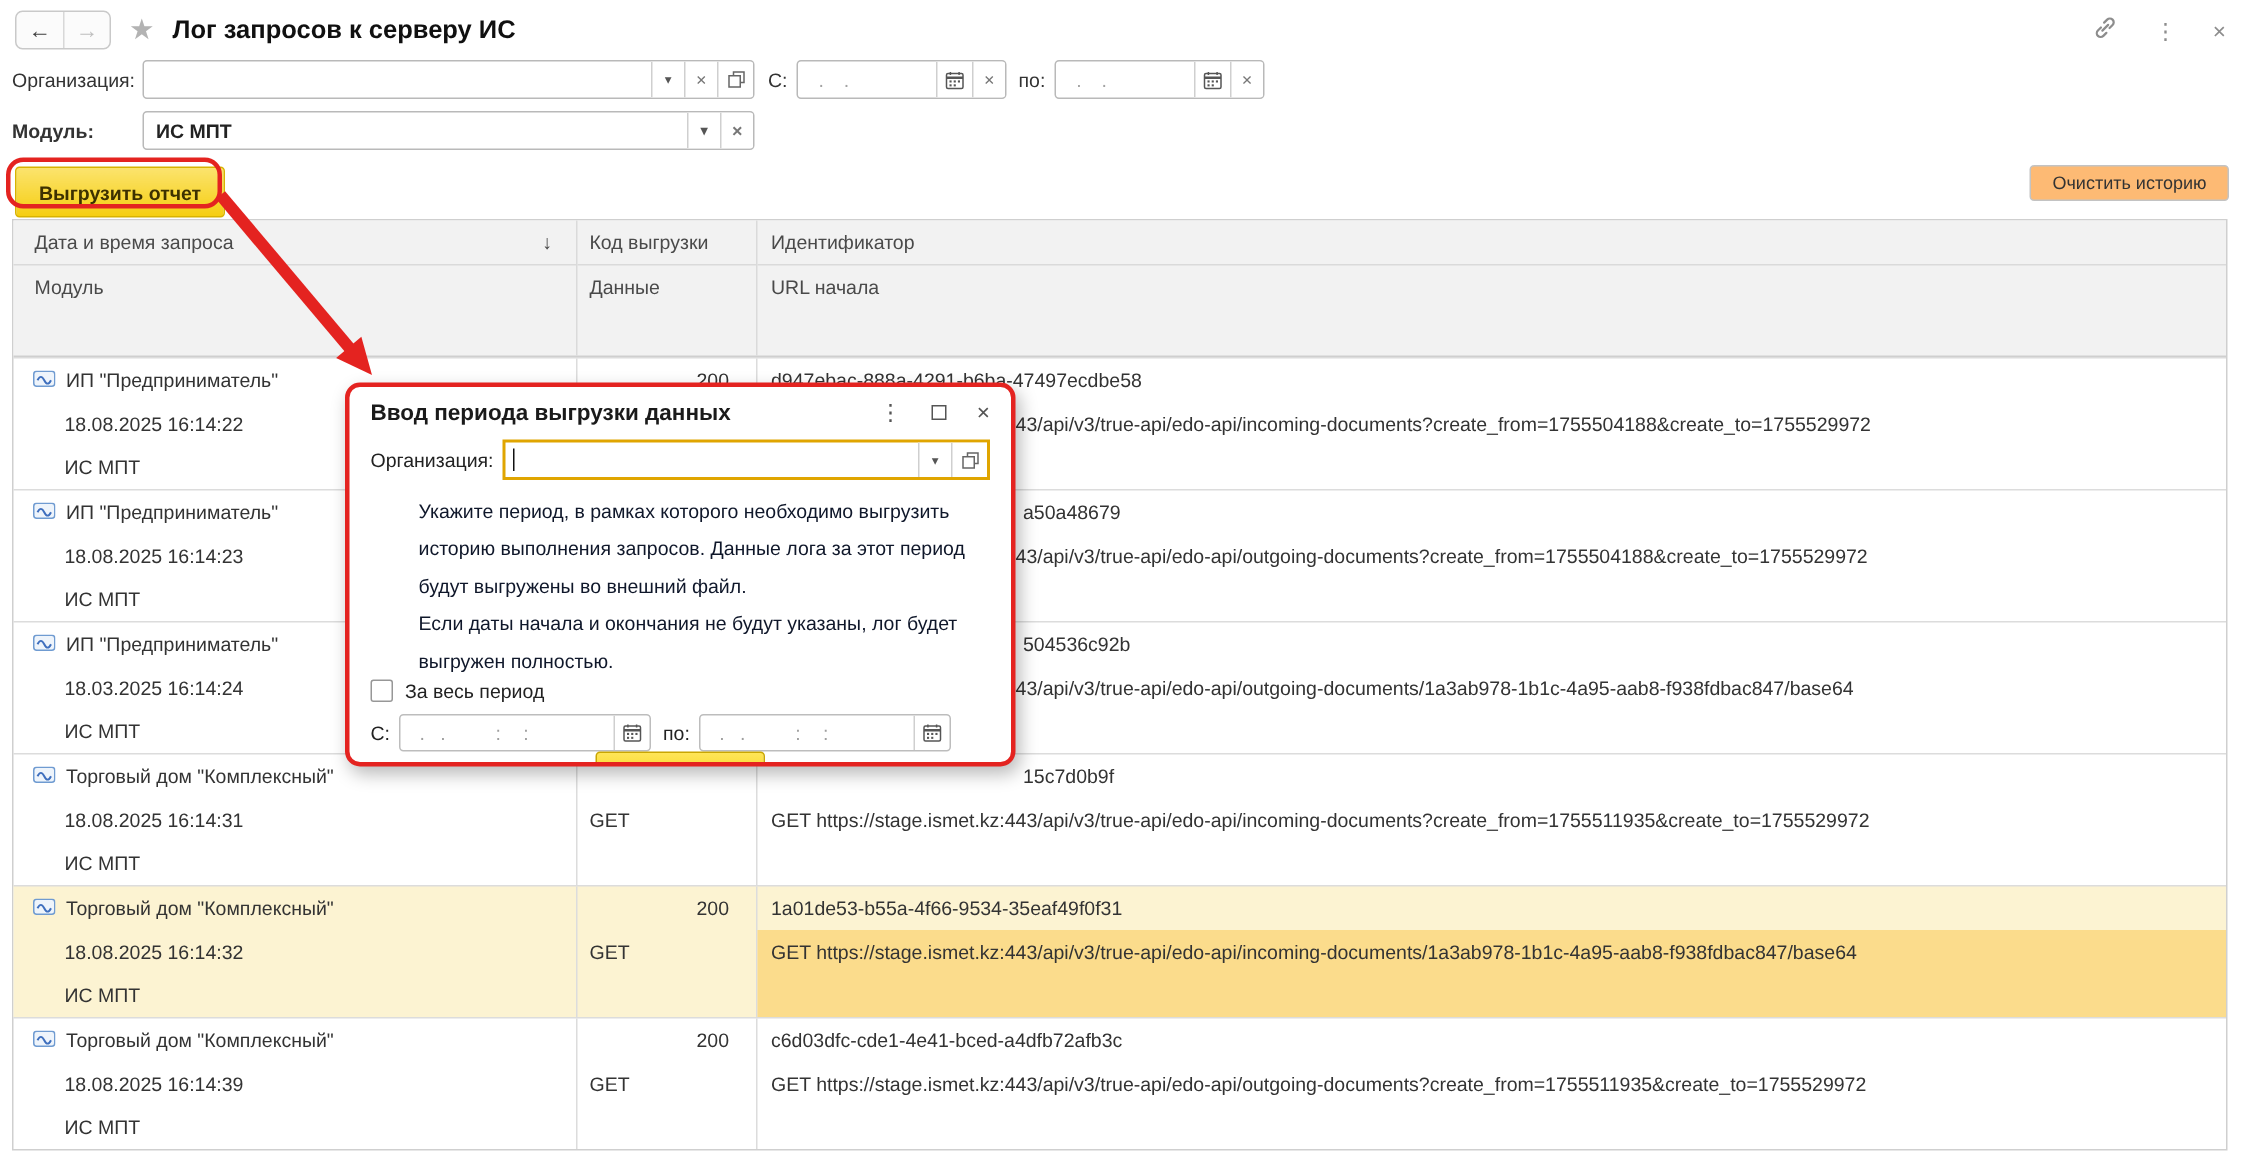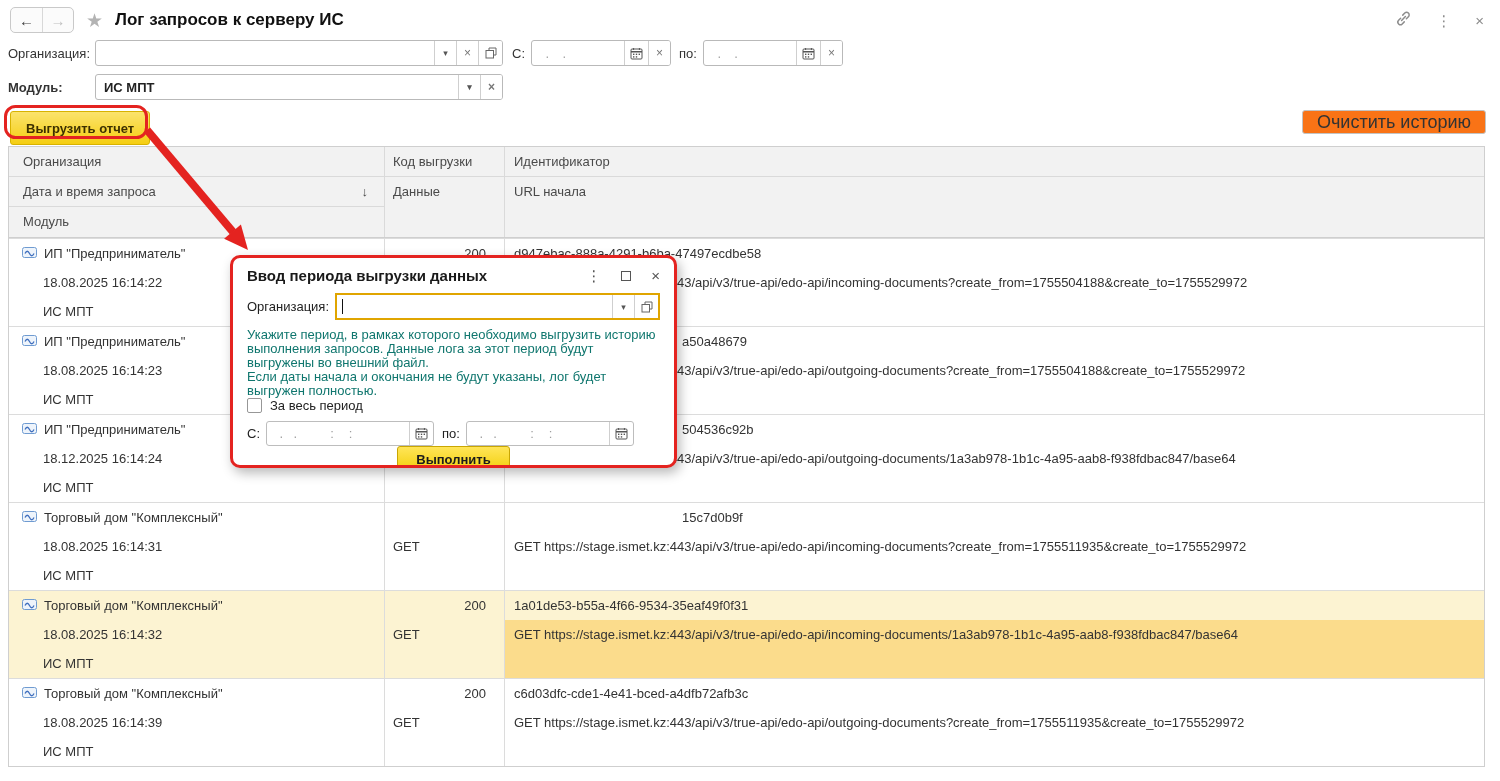--- a/index.html
+++ b/index.html
@@ -28,22 +28,22 @@
   .seg.wide{width:24px;}
   .seg .x{font-size:12px;color:#777;}
   .w-org{width:408px;}
   .w-date{width:140px;}
   .gap6{margin-left:6px;} .gap9{margin-left:9px;} .gap8{margin-left:8px;}
 
   
   .btn-yellow{position:absolute;left:10px;top:111px;height:34px;padding:0 15px;
     background:linear-gradient(#fbe36d,#f5ce11);border:1px solid #d8b300;border-radius:3px;
     font-size:13px;font-weight:bold;color:#3d3100;cursor:pointer;}
-  .btn-plain{position:absolute;right:14px;top:110px;height:24px;padding:0 14px;background:#f97316;
-    border:1px solid #c3c3c3;border-radius:3px;font-size:18px;color:#333;cursor:pointer;}
+  .btn-plain{position:absolute;right:14px;top:110px;height:24px;padding:0 14px;background:#fdba74;
+    border:1px solid #c3c3c3;border-radius:3px;font-size:12px;color:#333;cursor:pointer;}
 
   
   .log-table{position:absolute;left:8px;top:146px;width:1477px;border:1px solid #cfcfcf;font-size:13px;color:#333;background:#fff;}
   .thead{display:grid;grid-template-columns:375px 120px 1fr;background:#f2f2f2;color:#4a4a4a;border-bottom:1px solid #cfcfcf;}
   .hline{height:30px;line-height:29px;border-bottom:1px solid #dadada;padding-left:14px;white-space:nowrap;overflow:hidden;}
   .hline.tall{height:60px;}
   .hline.last{border-bottom:none;}
   .c2h .hline,.c3h .hline{padding-left:8px;}
   .c3h .hline{padding-left:9px;}
   .c2h,.c3h{border-left:1px solid #dadada;}
@@ -59,32 +59,32 @@
   .indent{padding-left:34px;}
   .status{text-align:right;padding-right:18px;}
   .method{height:58px;padding-left:8px;}
   .idcell{padding-left:9px;}
   .idcell.id-cut{padding-left:177px;}
   .url{height:58px;padding-left:9px;}
   .trow.selected{background:#fcf3d2;}
   .trow.selected .url{background:#fbdc8c;}
 
   
-  .dialog{position:absolute;left:230px;top:255px;width:447px;height:213px;background:#fff;
+  .dialog{position:absolute;left:230px;top:255px;width:447px;height:256px;background:#fff;
     border:3px solid #e42320;border-radius:10px;box-shadow:3px 5px 12px rgba(0,0,0,.28);
     z-index:50;padding:9px 14px;overflow:hidden;}
   .dlg-head{display:flex;align-items:center;}
   .dlg-title{flex:1;font-size:15px;font-weight:bold;color:#1a1a1a;white-space:nowrap;}
   .dlg-ico{color:#555;margin-left:20px;cursor:pointer;font-size:15px;line-height:15px;}
   .max-box{width:10px;height:10px;border:1.6px solid #555;display:inline-block;}
   .dlg-org-row{display:flex;align-items:center;margin-top:9px;font-size:13px;color:#222;}
   .dlg-combo{flex:1;height:27px;border:2px solid #e0a500;display:flex;align-items:center;background:#fff;margin-left:6px;overflow:hidden;}
   .caret{width:1px;height:15px;background:#111;margin-left:5px;}
   .dlg-combo .flex{flex:1;}
-  .dlg-help{margin-top:8px;font-size:13px;line-height:14px;color:#0f766e;}
+  .dlg-help{margin-top:8px;font-size:13px;line-height:25px;color:#0f172a;margin-left:32px;}
   .dlg-check{margin-top:0;display:flex;align-items:center;gap:8px;font-size:13px;color:#222;cursor:pointer;}
   .checkbox{width:15px;height:15px;border:1px solid #979797;border-radius:2px;background:#fff;}
   .dlg-dates{margin-top:8px;display:flex;align-items:center;font-size:13px;color:#222;}
   .dt-field{display:flex;align-items:center;border:1px solid #bdbdbd;border-radius:3px;height:25px;width:168px;background:#fff;margin-left:6px;overflow:hidden;}
   .dt-text{flex:1;padding-left:8px;color:#9f9f9f;white-space:pre;letter-spacing:1px;}
   .dt-cal{width:24px;height:100%;border-left:1px solid #cfcfcf;display:flex;align-items:center;justify-content:center;cursor:pointer;}
   .dlg-exec{text-align:center;}
   .btn-exec{background:linear-gradient(#ffe558,#f2ce08);border:1px solid #c9a602;border-radius:3px;
     font-weight:bold;font-size:13px;color:#1c1c1c;padding:5px 18px;cursor:pointer;}
 
@@ -195,21 +195,20 @@
       </span>
   </div>
 </div>
 
 <button class="btn-yellow">Выгрузить отчет</button>
 <button class="btn-plain">Очистить историю</button>
 
 <div class="log-table">
   <div class="thead">
     <div class="col">
-      <div class="hline">Организация</div>
       <div class="hline sorted">
         <span>Дата и время запроса</span>
         <span class="sort">↓</span>
       </div>
       <div class="hline last">Модуль</div>
     </div>
     <div class="col c2h">
       <div class="hline">Код выгрузки</div>
       <div class="hline tall last">Данные</div>
     </div>
@@ -265,21 +264,21 @@
 
   <div class="trow">
     <div class="col">
       <div class="line org-line">
           <span><svg width="15" height="11" viewBox="0 0 15 11">
               <rect x="0.5" y="0.5" width="14" height="10" rx="2" fill="#eef4fb" stroke="#6f9bd1"></rect>
               <path d="M3 6.5c1.5-3 3-3 4.5 0s3 3 4.5 0" fill="none" stroke="#3f6fbe" stroke-width="1.3"></path>
             </svg></span>
           <span>ИП "Предприниматель"</span>
         </div>
-      <div class="line indent">18.12.2025 16:14:24</div>
+      <div class="line indent">18.03.2025 16:14:24</div>
       <div class="line indent">ИС МПТ</div>
     </div>
     <div class="col c2">
       <div class="line status"></div>
       <div class="line method"></div>
     </div>
     <div class="col c3">
       <div class="line idcell id-cut">504536c92b</div>
       <div class="line url">GET https://stage.ismet.kz:443/api/v3/true-api/edo-api/outgoing-documents/1a3ab978-1b1c-4a95-aab8-f938fdbac847/base64</div>
     </div>

